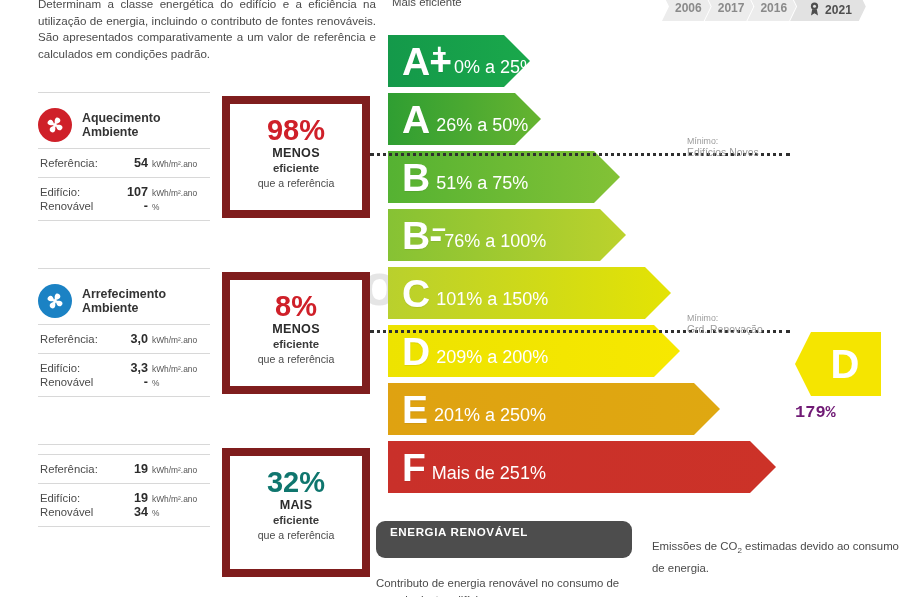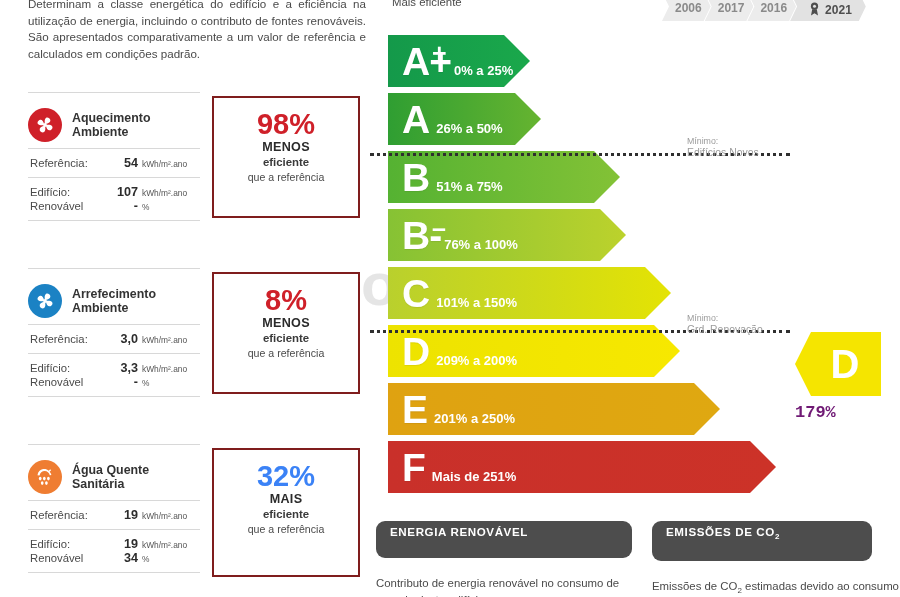--- a/index.html
+++ b/index.html
@@ -7,21 +7,21 @@
     width:900px;height:597px;
     background:#ffffff;
     font-family:"Liberation Sans","DejaVu Sans",sans-serif;
     color:#3b3b3b;
     overflow:hidden;
     position:relative;
   }
   .page{position:relative;width:900px;height:597px;}
 
   
-  .left-col{position:absolute;left:6px;top:0;width:372px;height:597px;}
+  .left-col{position:absolute;left:16px;top:0;width:372px;height:597px;}
 
   .intro{
     position:absolute;left:22px;top:-4px;width:338px;
     font-size:11.6px;line-height:16.5px;color:#4a4a4a;
     text-align:justify;
   }
 
   .card{position:absolute;left:22px;width:172px;}
   .card .rule{height:1px;background:#d8d8d8;width:100%;}
   .card .rule.top{margin-bottom:9px;}
@@ -32,26 +32,26 @@
   .kv{display:flex;align-items:baseline;font-size:11.3px;color:#4a4a4a;margin:0;}
   .kv .k{width:78px;flex:0 0 78px;}
   .kv .v{font-weight:bold;font-size:12.6px;color:#2c2c2c;text-align:right;width:30px;flex:0 0 30px;}
   .kv .u{font-size:8.4px;color:#555;margin-left:4px;font-weight:normal;}
   .kv-block{padding:7px 0 7px 2px;}
   .kv-block.second{padding-top:7px;}
 
   
   .pctbox{
     position:absolute;left:206px;width:148px;
-    border:2px solid #7f1d1d;background:#fff;
+    border:8px solid #7f1d1d;background:#fff;
     box-sizing:border-box;text-align:center;
   }
   .pct-num{font-size:29px;font-weight:bold;line-height:32px;margin-top:10px;}
   .pct-num.neg{color:#cf2029;}
-  .pct-num.pos{color:#3b82f6;}
+  .pct-num.pos{color:#0f766e;}
   .pct-word{font-size:12.6px;font-weight:bold;color:#2b2b2b;letter-spacing:.3px;line-height:15px;}
   .pct-sub{font-size:11.4px;font-weight:bold;color:#3a3a3a;line-height:15px;}
   .pct-ref{font-size:10.6px;color:#4a4a4a;line-height:15px;margin-bottom:9px;}
 
   
   .mais-eficiente{position:absolute;left:392px;top:-4px;font-size:11.4px;color:#4a4a4a;}
 
   
   .timeline{position:absolute;left:668px;top:-8px;display:flex;align-items:flex-start;}
   .tl-item{
@@ -74,21 +74,21 @@
     display:flex;align-items:center;
     color:#fff;
   }
   .bar .shape{position:absolute;inset:0;}
   .bar .letter{
     position:relative;z-index:2;font-size:39px;font-weight:bold;
     line-height:39px;margin-left:14px;letter-spacing:-1px;
     text-shadow:0 1px 1px rgba(0,0,0,.07);
   }
   .bar .range{
-    position:relative;z-index:2;font-size:13px;font-weight:bold;
+    position:relative;z-index:2;font-size:18px;font-weight:normal;
     margin-left:7px;align-self:flex-end;margin-bottom:9px;
   }
   .bar.has-sup .range{margin-left:3px;}
 
   
   .dotline{position:absolute;height:0;border-top:3px dotted #2f2f2f;}
   .minlabel{position:absolute;font-size:9.6px;color:#9b9b9b;line-height:12px;}
   .minlabel .m1{font-size:8.8px;}
   .minlabel .m2{font-size:10.4px;}
 
@@ -236,39 +236,20 @@
 
     <div class="pctbox" style="top:272px;height:122px;">
       <div class="pct-num neg">8%</div>
       <div class="pct-word">MENOS</div>
       <div class="pct-sub">eficiente</div>
       <div class="pct-ref">que a referência</div>
     </div>
 
     <div class="card" style="top:444px;">
       <div class="rule top"></div>
-      <div class="card-head">
-        <div class="icon-circle">
-          <svg viewBox="0 0 34 34">
-            <circle cx="17" cy="17" r="17" fill="#ef7d32"></circle>
-            <g fill="#ffffff">
-              <path d="M9.5 15.2c.4-3.2 2.6-5.6 5.6-6.1 2.1-.35 4.2.3 5.6 1.7l1.5-1.5.9.9-1.5 1.5c.9.9 1.5 2 1.8 3.2l-1.6.4c-.5-2.4-2.6-4.2-5.1-4.2-2.6 0-4.8 1.9-5.2 4.4z"></path>
-              <ellipse cx="12.2" cy="18.6" rx="1.35" ry="1.8"></ellipse>
-              <ellipse cx="16.3" cy="18.6" rx="1.35" ry="1.8"></ellipse>
-              <ellipse cx="20.4" cy="18.6" rx="1.35" ry="1.8"></ellipse>
-              <ellipse cx="14.2" cy="23.1" rx="1.35" ry="1.8"></ellipse>
-              <ellipse cx="18.4" cy="23.1" rx="1.35" ry="1.8"></ellipse>
-            </g>
-          </svg>
-        </div>
-        <div class="card-title">
-          <div>Água Quente</div>
-          <div>Sanitária</div>
-        </div>
-      </div>
       <div class="rule"></div>
       <div class="kv-block">
         <div class="kv">
           <span class="k">Referência:</span>
           <span class="v">19</span>
           <span class="u">kWh/m².ano</span>
         </div>
       </div>
       <div class="rule"></div>
       <div class="kv-block second">
@@ -396,17 +377,16 @@
     </div>
     <div class="val">179%</div>
   </div>
 
   <div class="foot ren">
     <div class="pill">ENERGIA RENOVÁVEL</div>
     <div class="txt">Contributo de energia renovável no consumo de energia deste edifício.</div>
   </div>
 
   <div class="foot co2">
-    <div class="pill"><span>EMISSÕES DE CO</span><sub>2</sub></div>
     <div class="txt"><span>Emissões de CO</span><sub>2</sub><span> estimadas devido ao consumo de energia.</span></div>
   </div>
 
 </div>
 
 </body></html>

